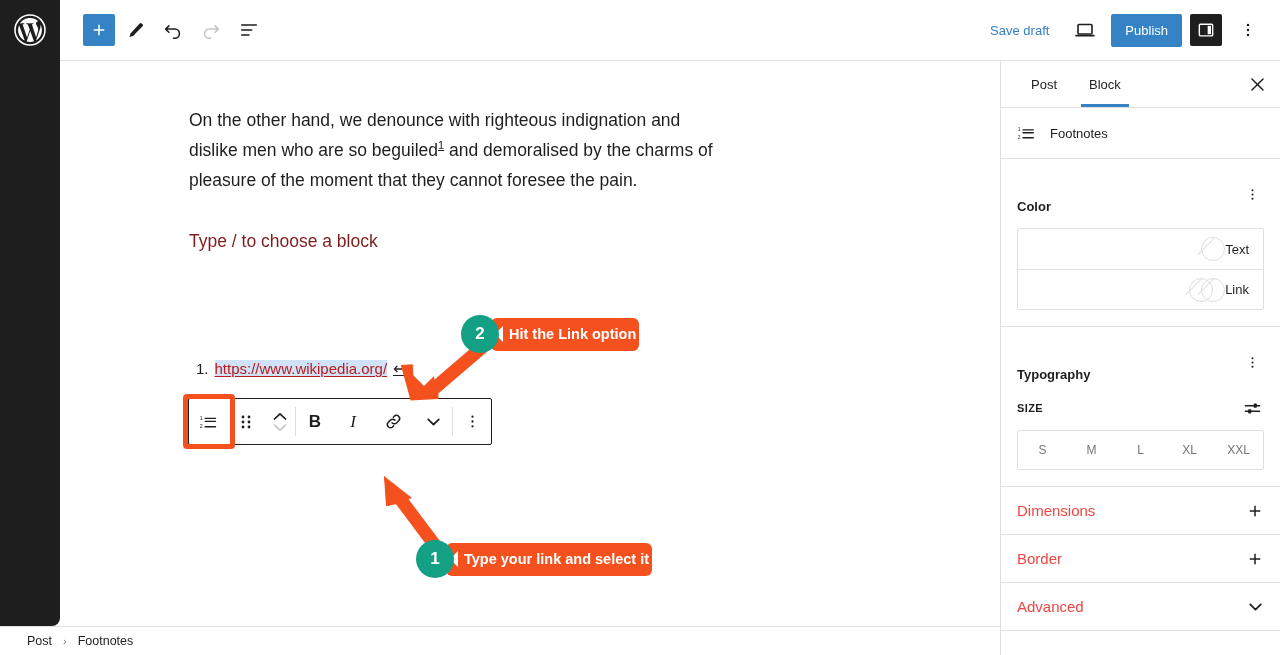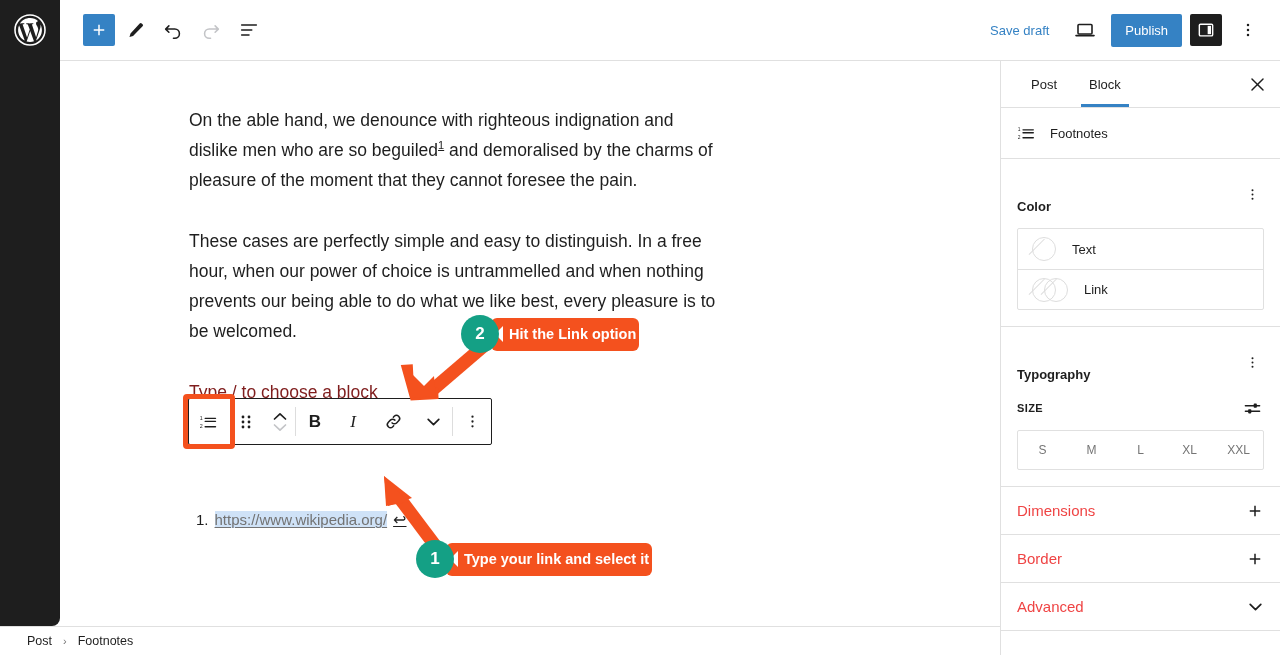--- a/index.html
+++ b/index.html
@@ -73,21 +73,21 @@
     font-size: 11px; vertical-align: super;
     text-decoration: underline; line-height: 0;
   }
   .placeholder {
     font-size: 17.5px; line-height: 30px; color: #7f1d1d; margin-bottom: 0;
   }
   .fn-list { margin-top: 103px; padding-left: 7px; }
   .fn-item { font-size: 15px; color: #1e1e1e; display: flex; align-items: baseline; gap: 6px; }
   .fn-num { color: #1e1e1e; }
   .fn-link {
-    color: #737373; background: #cfe2f7; text-decoration: underline;
+    color: #b91c1c; background: #cfe2f7; text-decoration: underline;
     text-underline-offset: 2px;
   }
   .fn-back { font-size: 16px; color: #1e1e1e; text-decoration: underline; }
 
   
   .block-toolbar {
     position: absolute; left: 188px; top: 398px; height: 47px;
     background: #fff; border: 1px solid #1e1e1e; border-radius: 2px;
     display: flex; align-items: stretch; z-index: 14;
   }
@@ -158,22 +158,22 @@
   }
   .sb-blockname { font-size: 13px; color: #1e1e1e; }
   .sb-section { border-bottom: 1px solid #e0e0e0; padding: 16px; }
   .sb-sec-head {
     display: flex; align-items: center; justify-content: space-between;
     margin-bottom: 14px;
   }
   .sb-sec-title { font-size: 13px; font-weight: bold; color: #1e1e1e; margin-top: 24px; }
   .color-box { border: 1px solid #e0e0e0; border-radius: 2px; overflow: hidden; }
   .color-row {
-    height: 40px; display: flex; align-items: center; gap: 16px;
-    padding: 0 14px; cursor: pointer;
+    height: 40px; display: flex; align-items: center; gap: 0;
+    padding: 0 14px; cursor: pointer; justify-content: flex-end;
   }
   .color-row + .color-row { border-top: 1px solid #e0e0e0; }
   .color-row span { font-size: 13px; color: #1e1e1e; }
   .swatch-none {
     width: 24px; height: 24px; border-radius: 50%; border: 1px solid #ddd;
     position: relative; flex: none;
   }
   .swatch-none::after {
     content: ""; position: absolute; left: 50%; top: 1px; width: 1px;
     height: 22px; background: #ddd; transform: rotate(45deg);
@@ -283,23 +283,22 @@
           <circle cx="12" cy="12" r="1.65" fill="#1e1e1e"></circle>
           <circle cx="12" cy="18.8" r="1.65" fill="#1e1e1e"></circle>
         </svg>
       </button>
     </div>
   </div>
 
   <div class="canvas">
     <div class="doc">
 
-      <p class="para"><span>On the able hand, we denounce with righteous indignation and dislike men who are so beguiled</span><sup>1</sup><span> and demoralised by the charms of pleasure of the moment that they cannot foresee the pain.</span></p>
-
-      <p class="para">These cases are perfectly simple and easy to distinguish. In a free hour, when our power of choice is untrammelled and when nothing prevents our being able to do what we like best, every pleasure is to be welcomed.</p>
+      <p class="para"><span>On the other hand, we denounce with righteous indignation and dislike men who are so beguiled</span><sup>1</sup><span> and demoralised by the charms of pleasure of the moment that they cannot foresee the pain.</span></p>
+
 
       <p class="placeholder">Type / to choose a block</p>
 
       <div class="fn-list">
         <div class="fn-item">
           <span class="fn-num">1.</span>
           <span class="fn-link">https://www.wikipedia.org/</span>
           <span class="fn-back">↩</span>
         </div>
       </div>

